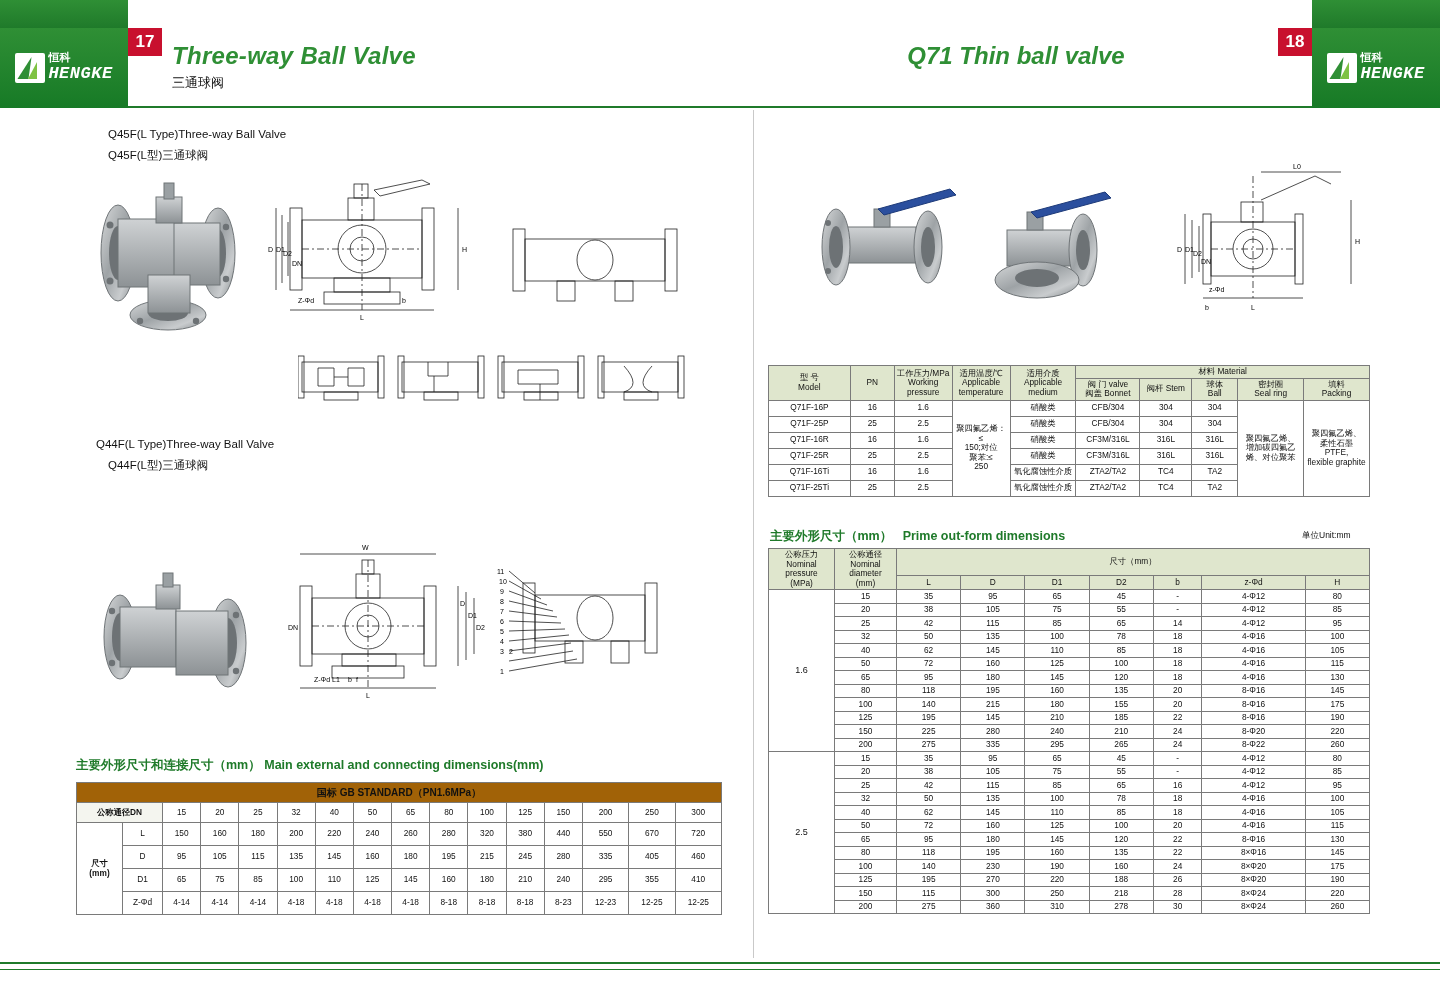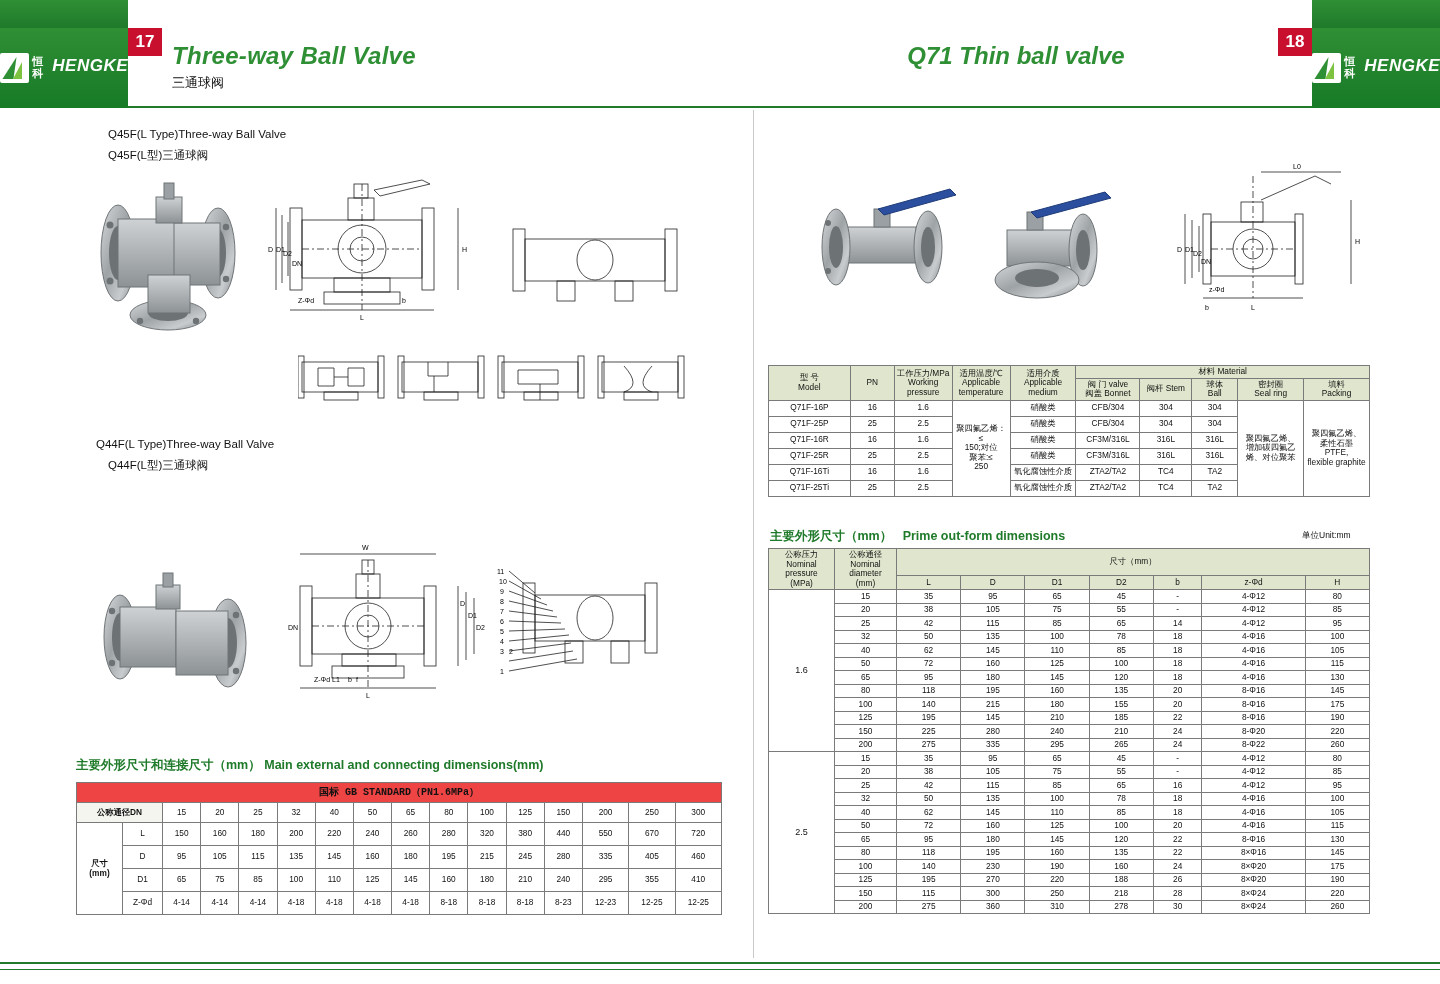--- a/index.html
+++ b/index.html
@@ -40,21 +40,21 @@
     transform:skewX(-8deg);
   }
   .logo-mark:after {
     content:""; position:absolute; left:13px; top:9px;
     width:0; height:0;
     border-left:9px solid transparent;
     border-bottom:17px solid #7ec242;
   }
   .logo-cn { color:#fff; font-size:11px; line-height:1.05; font-weight:bold; }
   .logo-en { color:#fff; font-size:17px; font-weight:bold; letter-spacing:.5px; font-style:italic;}
-  .logo-text { display:flex; flex-direction:row; }
+  .logo-text { display:flex; flex-direction:column;font-family:Liberation Mono, monospace; }
 
   .pagenum {
     position:absolute; top:28px; width:34px; height:28px;
     background:#c8102e; color:#fff; font-weight:bold; font-size:17px;
     display:flex; align-items:center; justify-content:center;
   }
   .pagenum-left { left:128px; }
   .pagenum-right { right:128px; }
 
   
@@ -100,21 +100,21 @@
     border:1px solid #7a7a7a; text-align:center; padding:1px 2px;
     line-height:1.15; color:#111;
   }
   .hdr-green { background:#dfe6cd !important; }
 
   
   .img-ph { position:absolute; }
   .unit-note { position:absolute; font-size:8.5px; }
 
   .gbstd {
-    background:#ef4444; font-weight:bold; font-size:9.5px;font-family:Liberation Mono, monospace;
+    background:#a16207; font-weight:bold; font-size:9.5px;
   }
 </style>
 </head>
 <body>
 
 <div class="topbar-left"></div>
 <div class="topbar-right"></div>
 
 <div class="logo-block logo-left">
   <div class="logo-inner">

